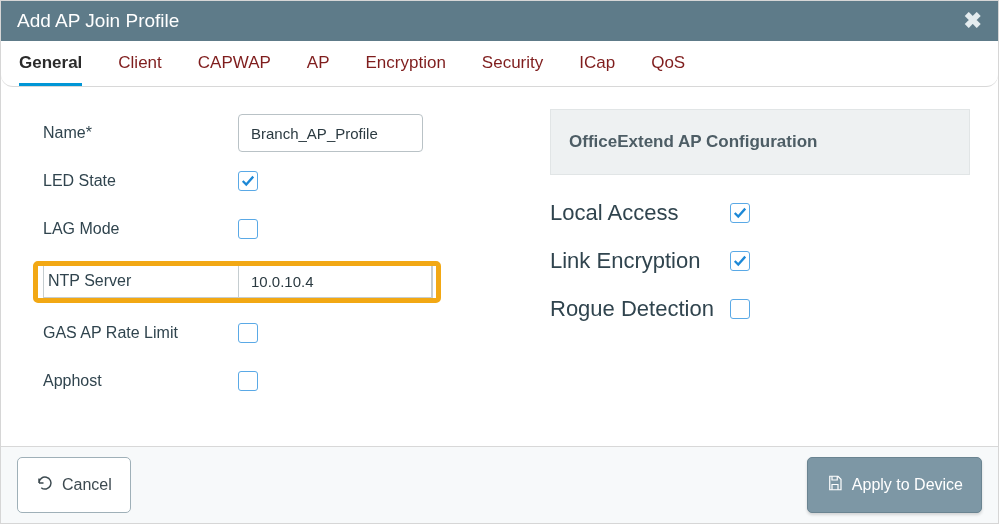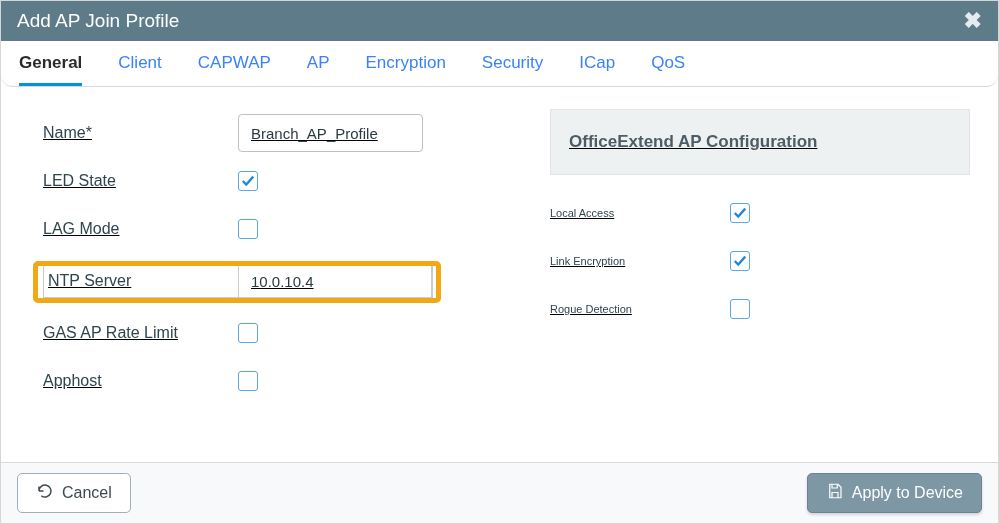--- a/index.html
+++ b/index.html
@@ -21,38 +21,37 @@
   
   .tabs {
     display: flex;
     gap: 36px;
     padding: 12px 18px 0 18px;
     border-bottom: 1px solid #d8d8d8;
     border-radius: 12px;
   }
   .tab {
     font-size: 17px;
-    color: #3b82f6;
+    color: #7f1d1d;
     padding-bottom: 10px;
     cursor: pointer;
     border-bottom: 3px solid transparent;
   }
   .tab.active {
     color: #2b2b2b;
     font-weight: 600;
     border-bottom: 3px solid #0096d6;
   }
   
   .body {
     flex: 1;
     display: flex;
     padding: 22px 28px 10px 42px;
     gap: 30px;
     overflow: auto;
-    text-decoration: underline;
   }
   .col { flex: 1; }
   .col-right { max-width: 420px; }
   .form-row {
     display: flex;
     align-items: center;
     min-height: 48px;
     position: relative;
   }
   .form-label {
@@ -131,35 +130,35 @@
   .panel-heading {
     background: #eef1f2;
     border: 1px solid #e1e5e6;
     padding: 22px 18px;
     font-size: 17px;
     font-weight: 600;
     color: #4d5d65;
     margin-bottom: 14px;
   }
   .right-row { display: flex; align-items: center; min-height: 48px; }
-  .right-label { width: 180px; color: #30444e; font-size: 11px; }
+  .right-label { width: 180px; color: #30444e; font-size: 22px; }
   
   .footer {
     border-top: 1px solid #d8d8d8;
     background: #f7f9fa;
     padding: 10px 16px;
     display: flex;
     justify-content: space-between;
     align-items: center;
   }
   .btn {
     display: inline-flex;
     align-items: center;
     gap: 8px;
-    height: 40px;
+    height: 56px;
     border-radius: 5px;
     font-size: 16px;
     cursor: pointer;
     padding: 0 18px;
   }
   .btn-cancel {
     background: #fff;
     border: 1.5px solid #9fb0b8;
     color: #3d4a50;
   }

